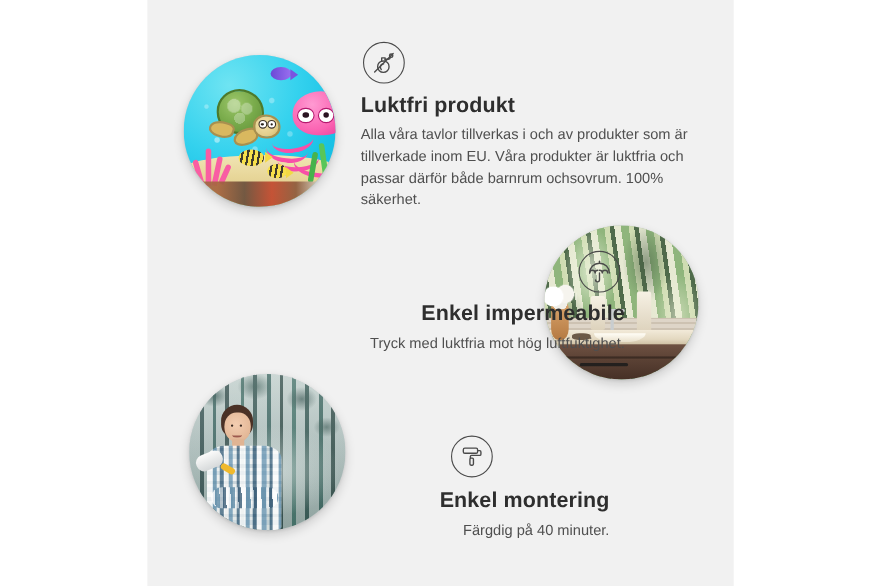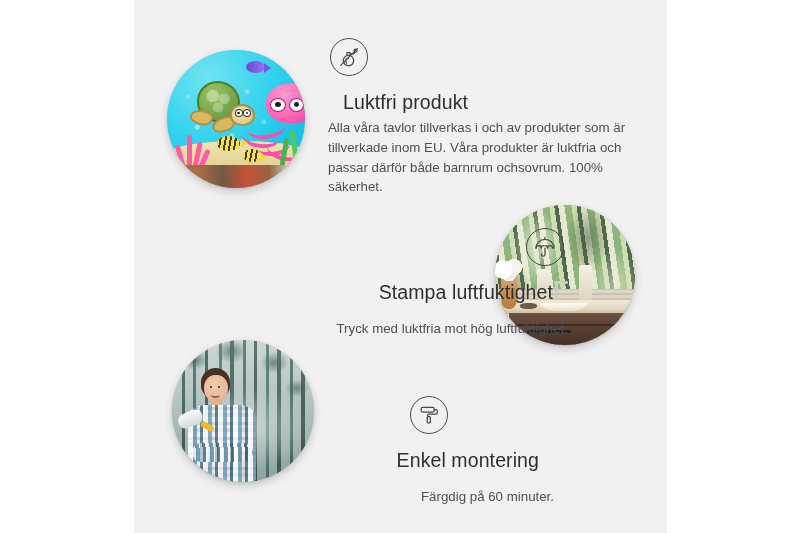--- a/index.html
+++ b/index.html
@@ -341,23 +341,23 @@
   .feature { position:absolute; }
 
   .feature .icon-circle {
     width: 38px; height: 38px;
     border: 1.6px solid #4a4a4a;
     border-radius: 50%;
     display: flex; align-items: center; justify-content: center;
     box-sizing: border-box;
   }
   .feature h3 {
-    margin: 15px;
+    margin: 0;
     font-size: 19.5px;
-    font-weight: 400;
+    font-weight: 700;
     color: #2e2e2e;
     letter-spacing: .1px;
     line-height: 1.2;
   }
   .feature p {
     margin: 4px 0 0 0;
     font-size: 13.3px;
     line-height: 1.48;
     color: #4f4f4f;
   }
@@ -506,32 +506,32 @@
         <svg width="26" height="26" viewBox="0 0 26 26" aria-hidden="true">
           <g fill="none" stroke="#4a4a4a" stroke-width="1.25" stroke-linecap="round" stroke-linejoin="round">
             <path d="M4 14.2c0-4.9 4-8.9 9-8.9s9 4 9 8.9"></path>
             <path d="M4 14.2c0-1.4 1.1-2.5 2.5-2.5s2.5 1.1 2.5 2.5c0-1.4 1.1-2.5 2.5-2.5"></path>
             <path d="M13 11.7c1.4 0 2.5 1.1 2.5 2.5 0-1.4 1.1-2.5 2.5-2.5s2.5 1.1 2.5 2.5"></path>
             <path d="M13 5.3V3.4"></path>
             <path d="M13 14.2v6.2c0 1-.8 1.8-1.8 1.8s-1.8-.8-1.8-1.8"></path>
           </g>
         </svg>
       </div>
-      <h3>Stampa luftfuktighet</h3>
+      <h3>Enkel impermeabile</h3>
       <p>Tryck med luktfria mot hög luftfuktighet.</p>
     </div>
 
     <div class="feature" id="feature-easy">
       <div class="icon-circle">
         <svg width="26" height="26" viewBox="0 0 26 26" aria-hidden="true">
           <g fill="none" stroke="#4a4a4a" stroke-width="1.25" stroke-linecap="round" stroke-linejoin="round">
             <rect x="5.2" y="5.4" width="13" height="4.6" rx="1.4"></rect>
             <path d="M18.2 7.7h1.9c.6 0 1.1.5 1.1 1.1v2.1c0 .6-.5 1.1-1.1 1.1h-7.4c-.6 0-1.1.5-1.1 1.1v1.3"></path>
             <rect x="11.2" y="14.5" width="3.2" height="6.4" rx="1"></rect>
           </g>
         </svg>
       </div>
       <h3>Enkel montering</h3>
-      <p>Färgdig på 60 minuter.</p>
+      <p>Färgdig på 40 minuter.</p>
     </div>
 
   </div>
 </div>
 
 </body></html>

